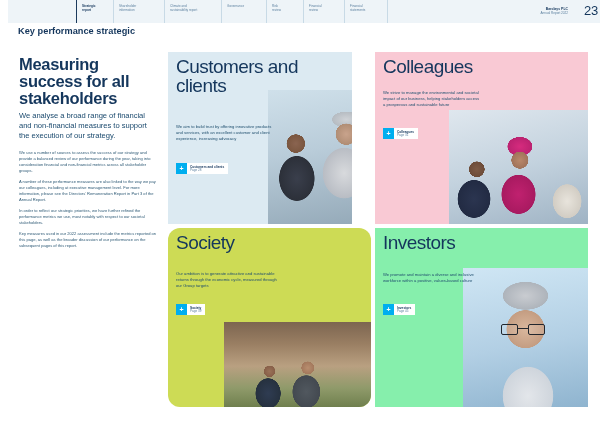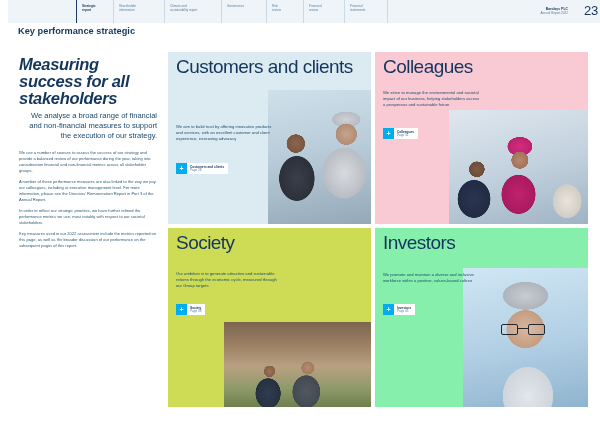--- a/index.html
+++ b/index.html
@@ -101,30 +101,28 @@
     top: 56px;
     width: 138px;
   }
   .headline {
     font-size: 16.5px;
     font-weight: bold;
     line-height: 1.035;
     color: #14365c;
     letter-spacing: -0.018em;
     margin: 0 0 4px 0;
-    font-style: italic;
   }
   .standfirst {
     font-size: 7.6px;
     line-height: 1.33;
     color: #1b4a6e;
     letter-spacing: -0.005em;
     margin: 0 0 9px 0;
     font-weight: normal;
-    text-align: right;
   }
   .body-p {
     font-size: 4.05px;
     line-height: 1.47;
     color: #2d5975;
     margin: 0 0 5px 0;
     letter-spacing: 0.002em;
   }
 
   
@@ -201,21 +199,21 @@
   
   .photo {
     position: absolute;
     z-index: 2;
     overflow: hidden;
   }
 
   
   #card-customers {
     left: 0; top: 0;
-    width: 203px; height: 172px;
+    width: 184px; height: 172px;
     background: #dceaf2;
   }
   #card-customers .card-title { left: 8px; top: 6px; }
   #card-customers .card-desc  { left: 8px; top: 72px; width: 96px; }
   #card-customers .cta        { left: 8px; top: 111px; }
   #photo-customers {
     left: 100px; top: 38px; width: 103px; height: 134px;
     background:
       radial-gradient(ellipse 30px 38px at 28% 66%, #3a3f4c 0%, #2c3039 58%, rgba(44,48,57,0) 60%),
       radial-gradient(circle 13px at 27% 40%, #8a6450 0%, #7a563f 70%, rgba(122,86,63,0) 72%),
@@ -244,20 +242,21 @@
       radial-gradient(ellipse 17px 13px at 51% 32%, #d62b7e 0%, #bb2270 72%, rgba(187,34,112,0) 74%),
       radial-gradient(ellipse 22px 26px at 85% 80%, #e8e4dc 0%, #d2cdc4 64%, rgba(210,205,196,0) 66%),
       linear-gradient(165deg, #dfe7ee 0%, #c3d2de 50%, #9fb3c4 100%);
   }
 
   
   #card-society {
     left: 0; top: 176px;
     width: 203px; height: 179px;
     background: #cddb55;
+    border-radius: 12px;
   }
   #card-society .card-title { left: 8px; top: 6px; }
   #card-society .card-desc  { left: 8px; top: 43px; width: 104px; }
   #card-society .cta        { left: 8px; top: 76px; }
   #photo-society {
     left: 56px; top: 94px; width: 147px; height: 85px;
     background:
       radial-gradient(ellipse 20px 24px at 30% 84%, #2f3c52 0%, #26313f 62%, rgba(38,49,63,0) 64%),
       radial-gradient(circle 8px at 31% 58%, #9a7258 0%, #875f48 70%, rgba(135,95,72,0) 72%),
       radial-gradient(ellipse 22px 26px at 56% 82%, #51585f 0%, #434950 62%, rgba(67,73,80,0) 64%),

